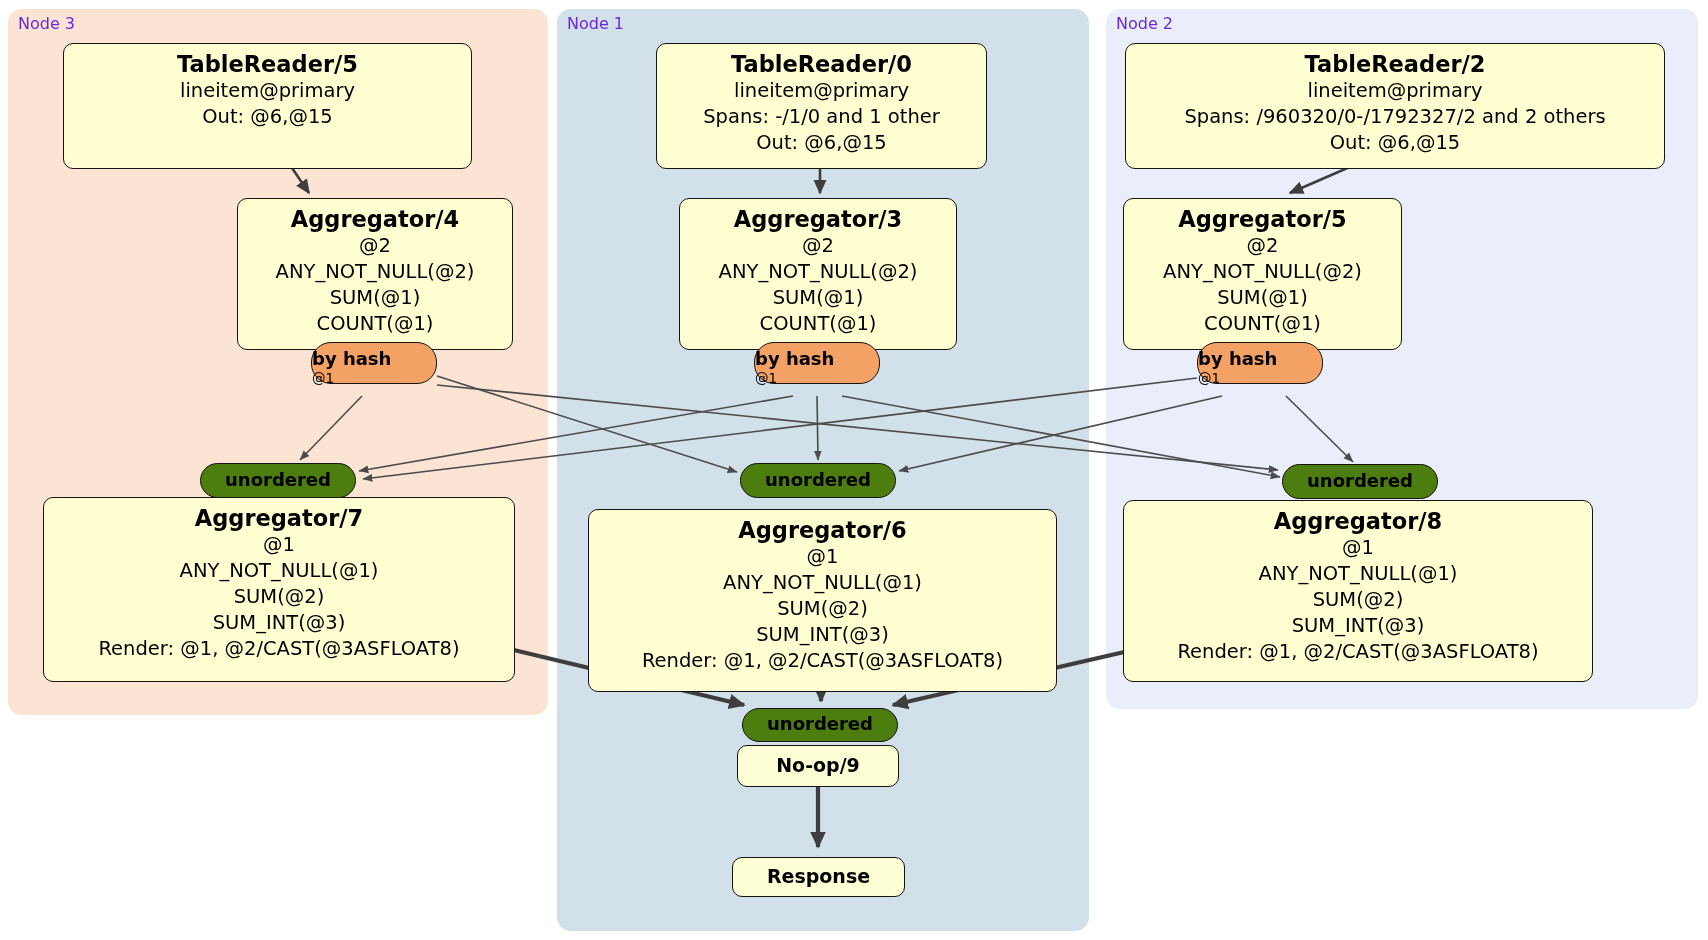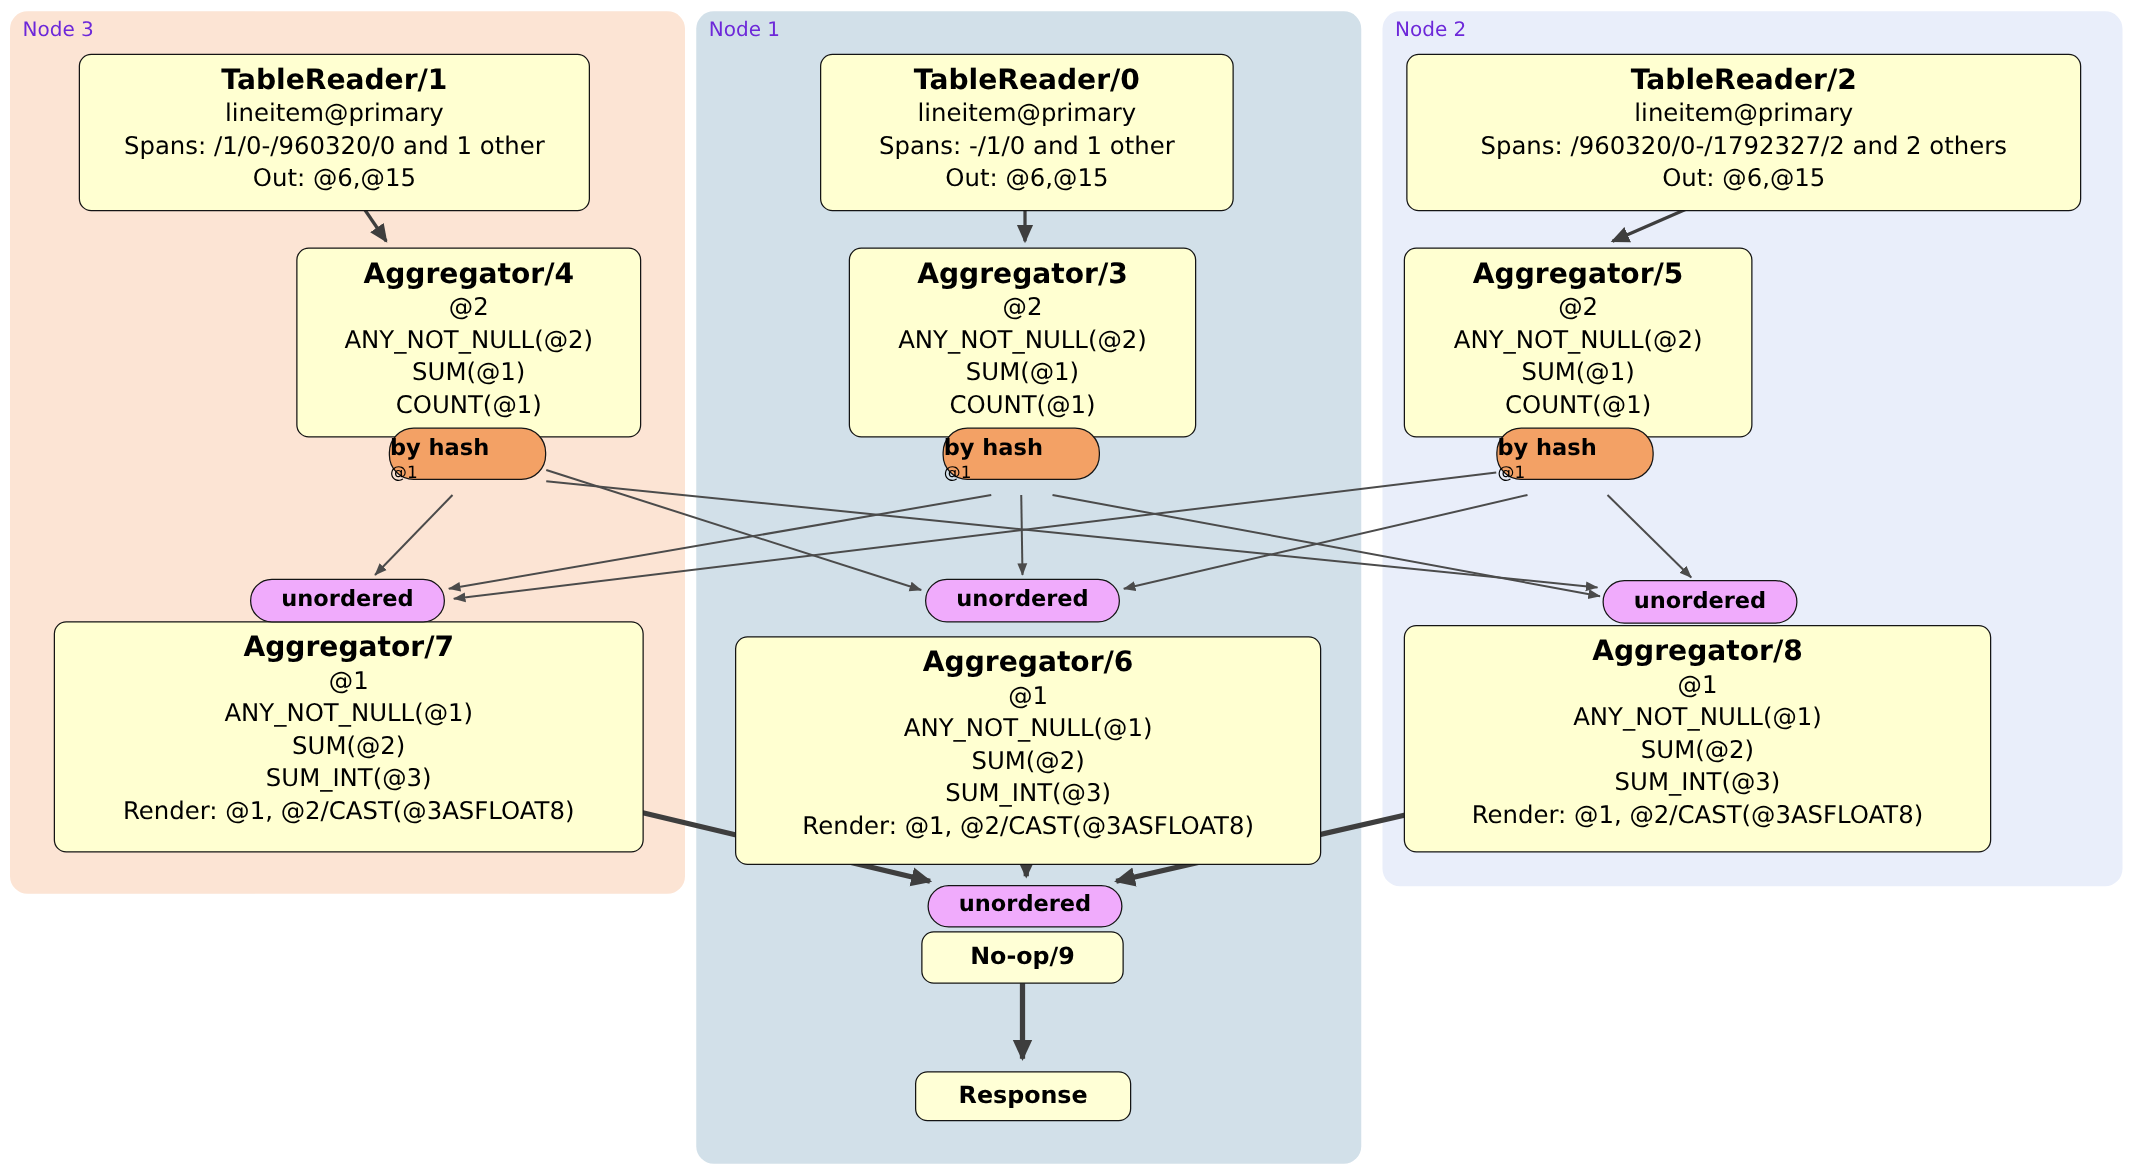--- a/index.html
+++ b/index.html
@@ -30,21 +30,21 @@
 
   .router {
     position:absolute; background:#f3a165; border:1.5px solid #141414;
     border-radius:20px; text-align:left; box-sizing:border-box; z-index:4;
     width:126px; height:42px; padding-top:4px;
   }
   .router .rlabel  { font-weight:700; font-size:18px; line-height:23px; }
   .router .rdetail { font-size:13.5px; line-height:17px; }
 
   .sync {
-    position:absolute; background:#f0abfc; border:1.5px solid #141414;
+    position:absolute; background:#4d7c0f; border:1.5px solid #141414;
     border-radius:18px; text-align:center; box-sizing:border-box; z-index:4;
     font-weight:700; font-size:18px;
   }
   .sync-mid    { width:156px; height:35px; line-height:31px; }
   .sync-bottom { width:156px; height:34px; line-height:30px; }
 
   .mini {
     position:absolute; background:#ffffd6; border:1.5px solid #141414;
     border-radius:10px; text-align:center; box-sizing:border-box; z-index:3;
     font-weight:700; font-size:19px;
@@ -92,23 +92,22 @@
     <path class="e-med" d="M820,168 L820,193" marker-end="url(#ah-med)"></path>
     <path class="e-med" d="M1352,166 L1290,193" marker-end="url(#ah-med)"></path>
 
     <path class="e-thick" d="M505,648 L744,705" marker-end="url(#ah-thick)"></path>
     <path class="e-thick" d="M821,672 L821,701" marker-end="url(#ah-thick)"></path>
     <path class="e-thick" d="M1133,650 L893,705" marker-end="url(#ah-thick)"></path>
     <path class="e-thick" d="M818,780 L818,847" marker-end="url(#ah-thick)"></path>
   </svg>
 
   <div class="pbox" style="left:63px; top:43px; width:409px; height:126px;">
-    <div class="title">TableReader/1</div>
+    <div class="title">TableReader/5</div>
     <div class="line">lineitem@primary</div>
-    <div class="line">Spans: /1/0-/960320/0 and 1 other</div>
     <div class="line">Out: @6,@15</div>
   </div>
   <div class="pbox" style="left:237px; top:198px; width:276px; height:152px;">
     <div class="title">Aggregator/4</div>
     <div class="line">@2</div>
     <div class="line">ANY_NOT_NULL(@2)</div>
     <div class="line">SUM(@1)</div>
     <div class="line">COUNT(@1)</div>
   </div>
   <div class="router" style="left:311px; top:342px;">

